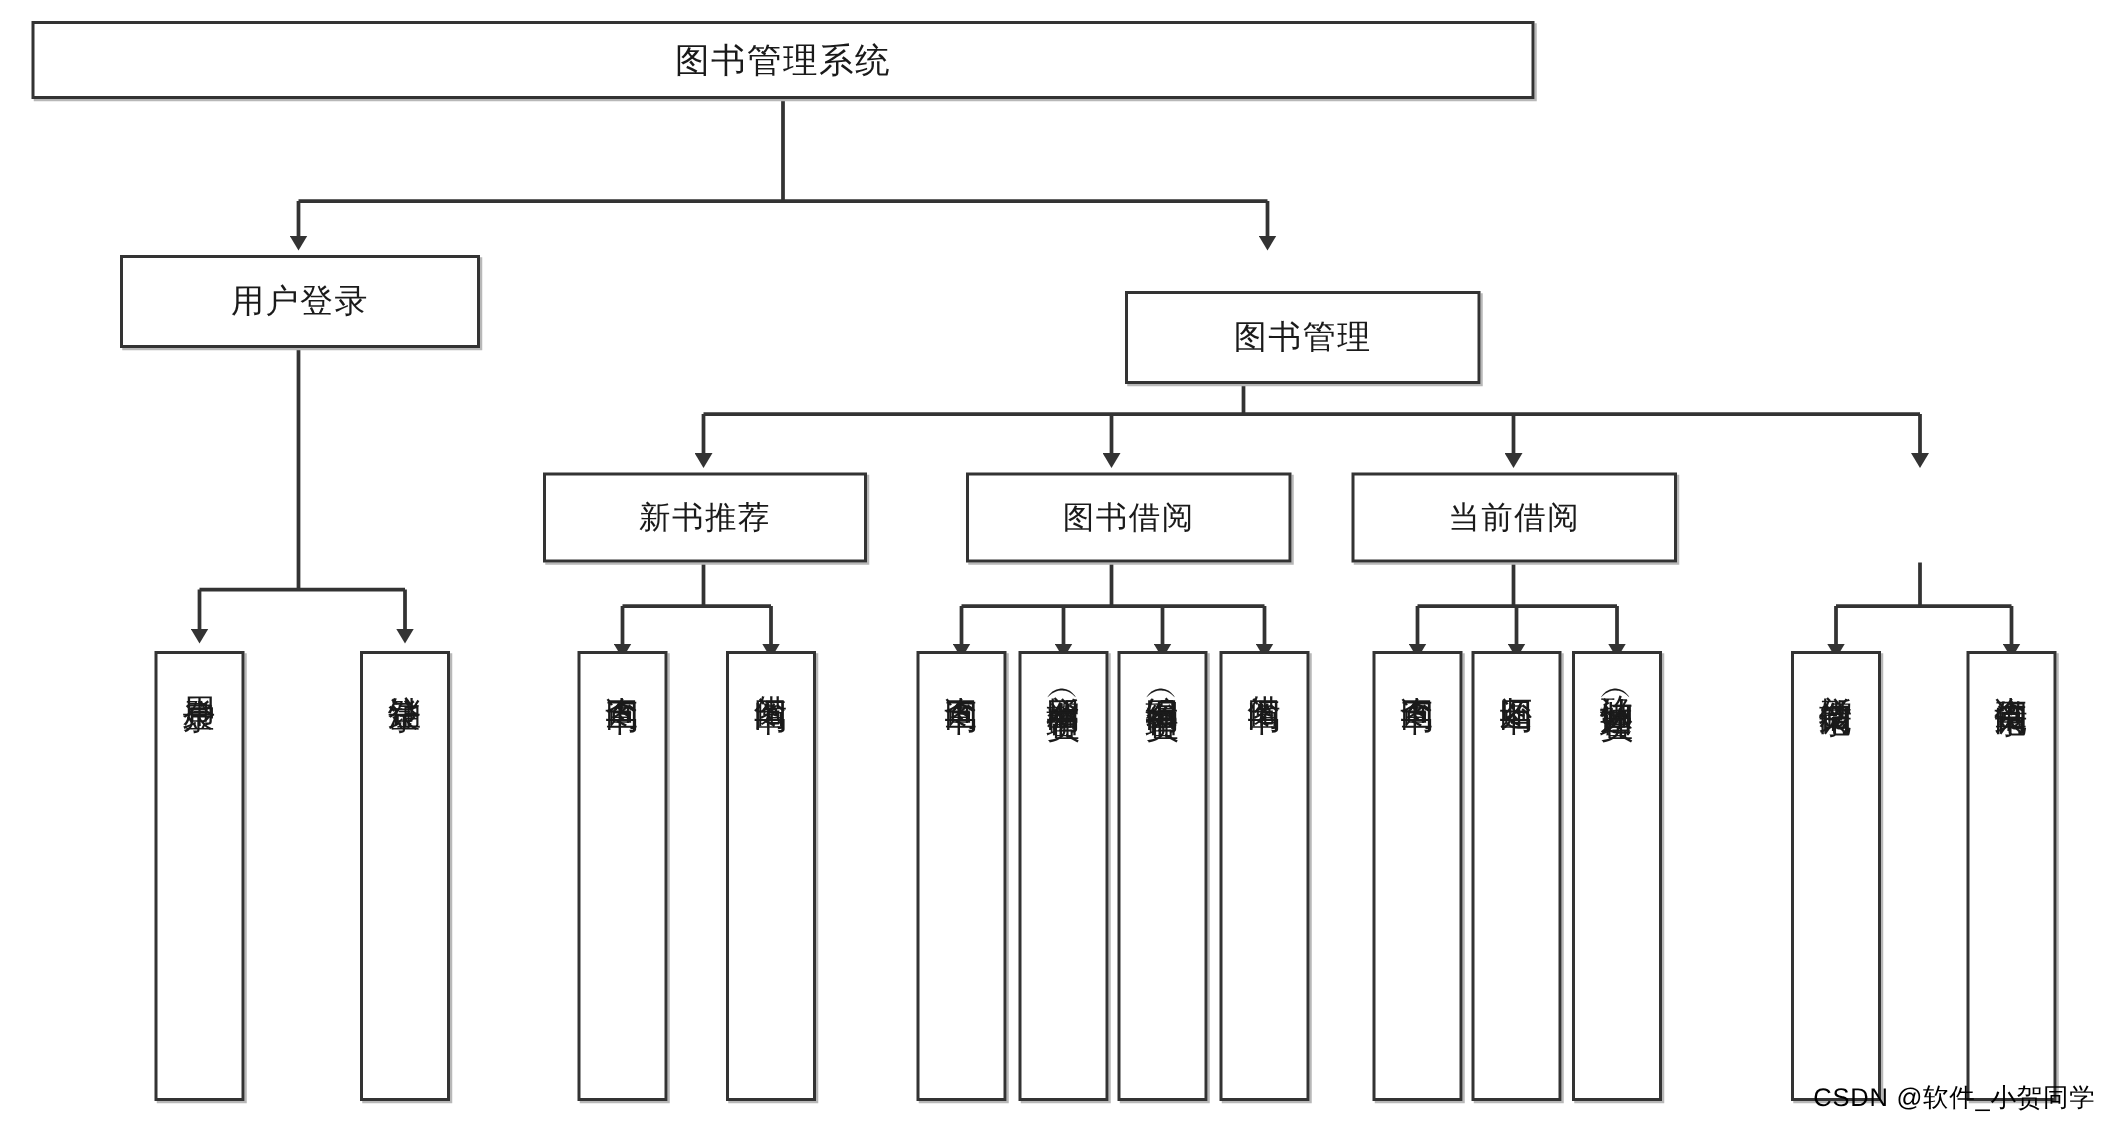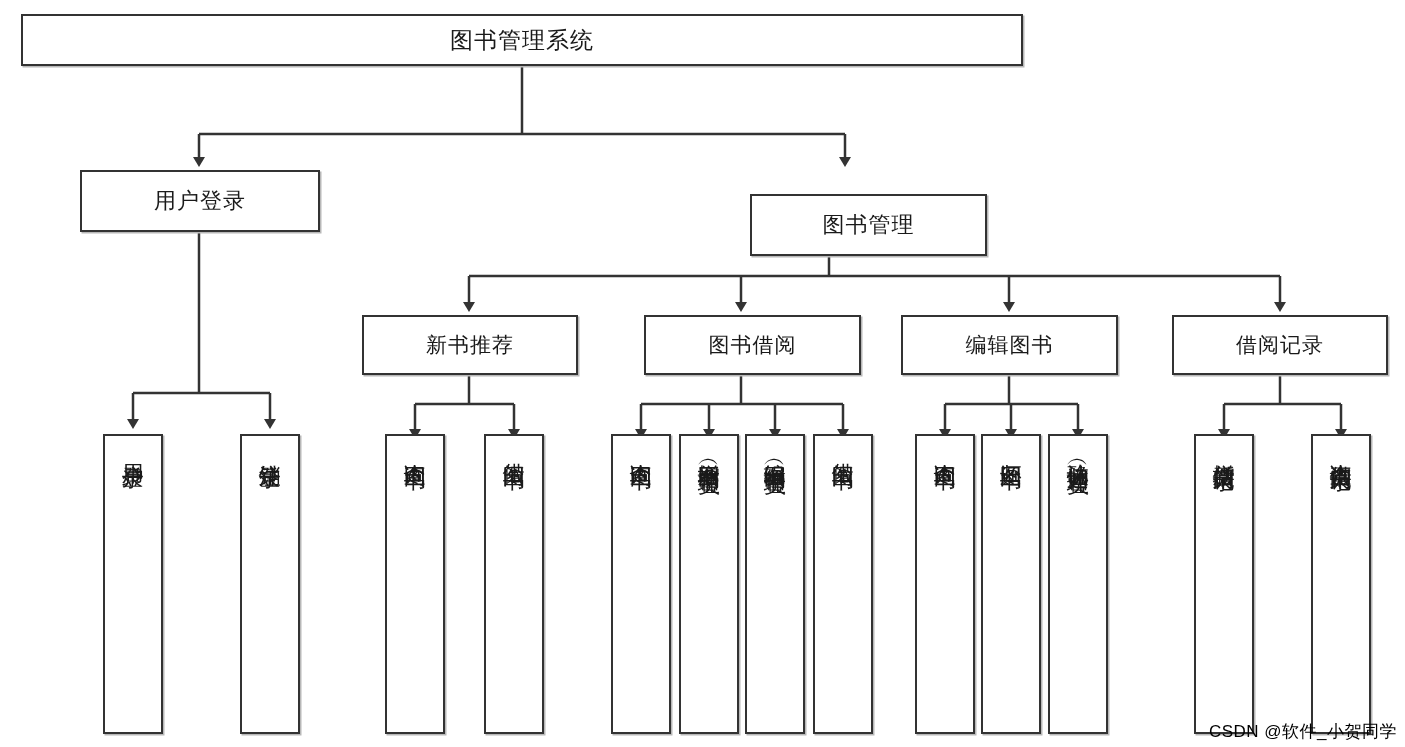--- a/index.html
+++ b/index.html
@@ -135,24 +135,21 @@
     <span class="hlabel">图书管理</span>
   </div>
 
   <div class="node-box level-2" style="left:362px; top:315px; width:216px; height:60px;">
     <span class="hlabel">新书推荐</span>
   </div>
   <div class="node-box level-2" style="left:633px; top:315px; width:217px; height:60px;margin-left:11px;">
     <span class="hlabel">图书借阅</span>
   </div>
   <div class="node-box level-2" style="left:901px; top:315px; width:217px; height:60px;">
-    <span class="hlabel">编辑图书</span>
-  </div>
-  <div class="node-box level-2" style="left:1172px; top:315px; width:216px; height:60px;">
-    <span class="hlabel">借阅记录</span>
+    <span class="hlabel">当前借阅</span>
   </div>
 
   <div class="node-box leaf" style="left:103px; top:434px; width:60px; height:300px;">
     <span class="vlabel">用户登录</span>
   </div>
   <div class="node-box leaf" style="left:240px; top:434px; width:60px; height:300px;">
     <span class="vlabel">注销登录</span>
   </div>
 
   <div class="node-box leaf" style="left:385px; top:434px; width:60px; height:300px;">

